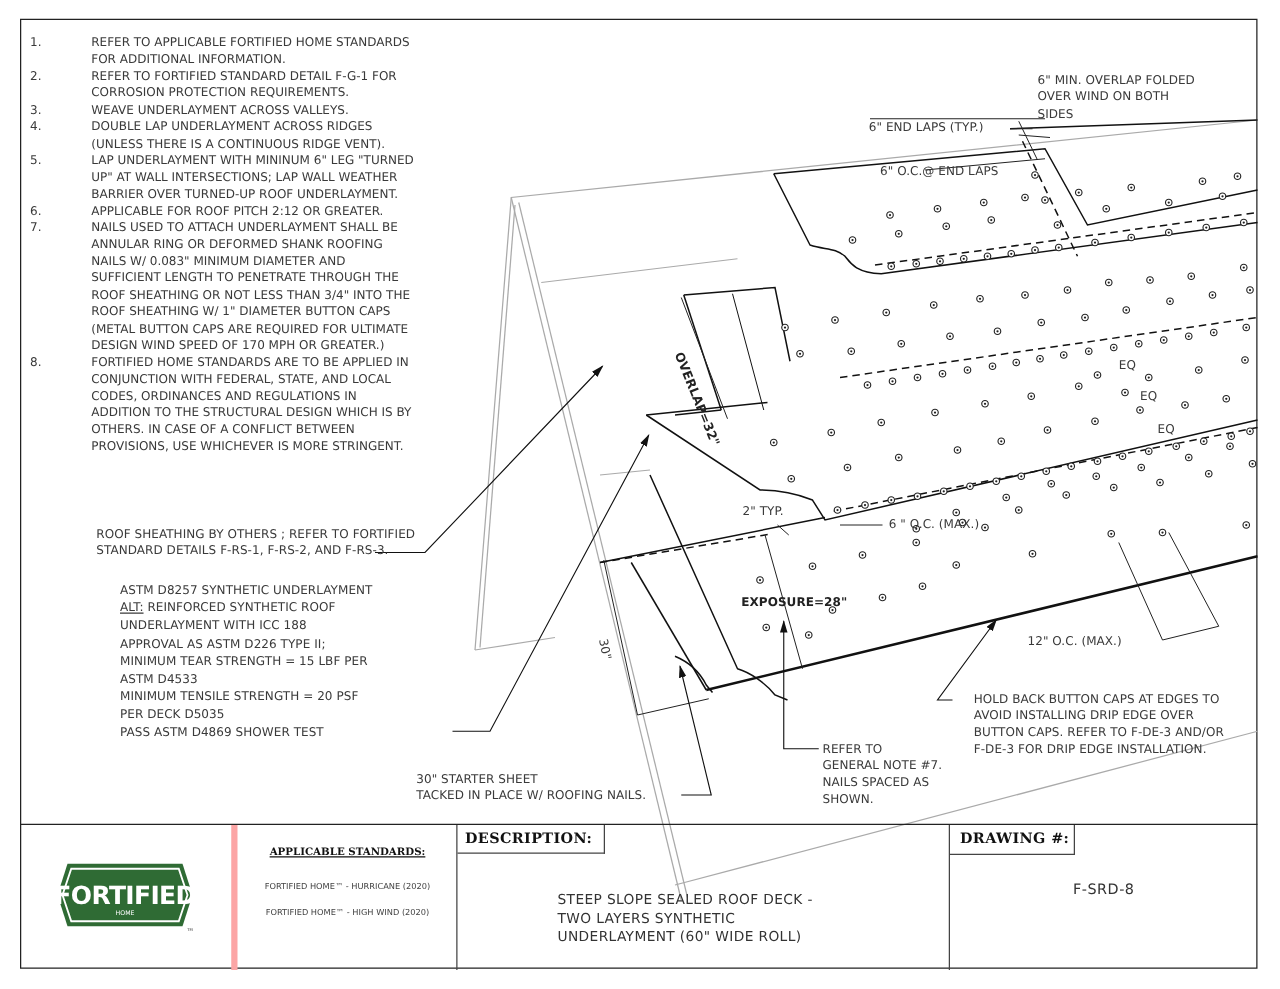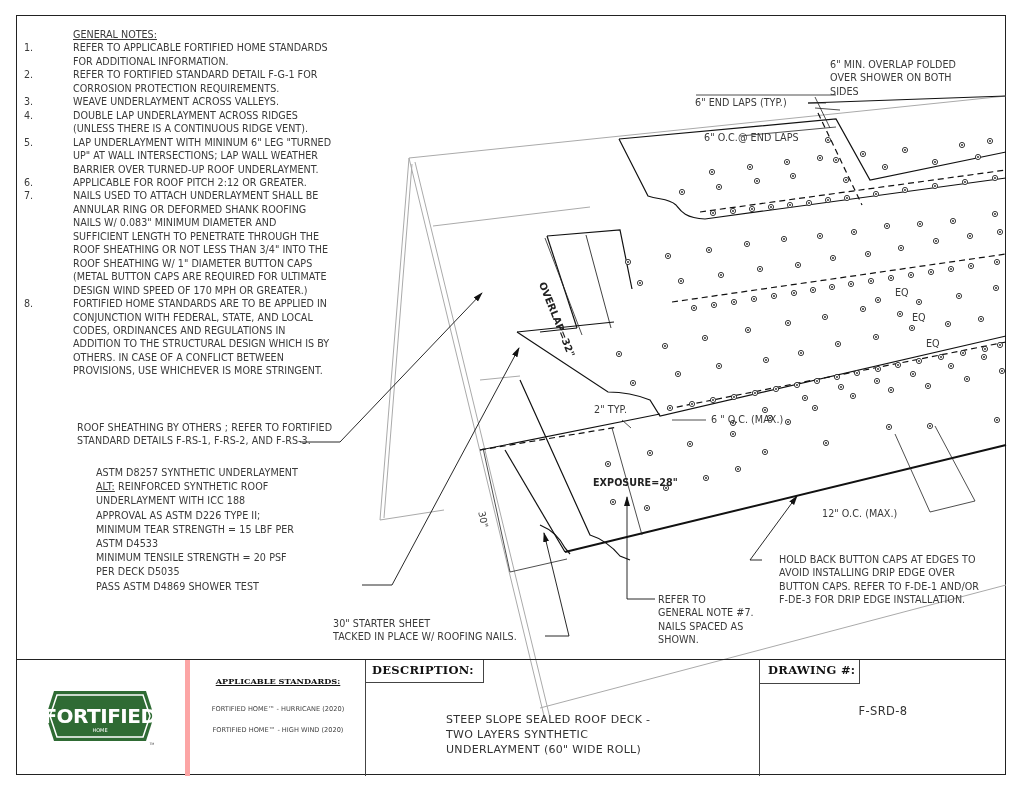--- a/index.html
+++ b/index.html
@@ -251,21 +251,20 @@
   <g stroke="#111" stroke-width="0.9" fill="none">
     <polyline points="300,442 340,442 482,293" marker-end="url(#arr)"></polyline>
     <polyline points="362,585 392,585 519,348" marker-end="url(#arr)"></polyline>
     <polyline points="545,636 569,636 544,533" marker-end="url(#arr)"></polyline>
     <polyline points="655,599 627,599 627,497" marker-end="url(#arr)"></polyline>
     <polyline points="762,560 750,560 797,496" marker-end="url(#arr)"></polyline>
   </g>
 </svg>
 
 <div class="notes">
-  <div class="hdr">GENERAL NOTES:</div>
   <div class="note">
       <span class="num">1.</span>
       <span class="body">REFER TO APPLICABLE FORTIFIED HOME STANDARDS
 FOR ADDITIONAL INFORMATION.</span>
     </div>
   <div class="note">
       <span class="num">2.</span>
       <span class="body">REFER TO FORTIFIED STANDARD DETAIL F-G-1 FOR
 CORROSION PROTECTION REQUIREMENTS.</span>
     </div>
@@ -335,27 +334,27 @@
 <div class="txt" style="left:658px;top:593px;">
   <div>REFER TO</div>
   <div>GENERAL NOTE #7.</div>
   <div>NAILS SPACED AS</div>
   <div>SHOWN.</div>
 </div>
 
 <div class="txt" style="left:779px;top:553px;">
   <div>HOLD BACK BUTTON CAPS AT EDGES TO</div>
   <div>AVOID INSTALLING DRIP EDGE OVER</div>
-  <div>BUTTON CAPS. REFER TO F-DE-1 AND/OR</div>
+  <div>BUTTON CAPS. REFER TO F-DE-3 AND/OR</div>
   <div>F-DE-3 FOR DRIP EDGE INSTALLATION.</div>
 </div>
 
 <div class="txt" style="left:830px;top:58px;">
   <div>6" MIN. OVERLAP FOLDED</div>
-  <div>OVER SHOWER ON BOTH</div>
+  <div>OVER WIND ON BOTH</div>
   <div>SIDES</div>
 </div>
 
 <div class="txt" style="left:695px;top:96px;">6" END LAPS (TYP.)</div>
 <div class="txt" style="left:704px;top:131px;">6" O.C.@ END LAPS</div>
 <div class="txt bold" style="left:548px;top:280px;transform:rotate(68deg);transform-origin:left top;font-size:10px;">OVERLAP=32"</div>
 <div class="txt" style="left:895px;top:286px;">EQ</div>
 <div class="txt" style="left:912px;top:311px;">EQ</div>
 <div class="txt" style="left:926px;top:337px;">EQ</div>
 <div class="txt" style="left:594px;top:403px;">2" TYP.</div>

